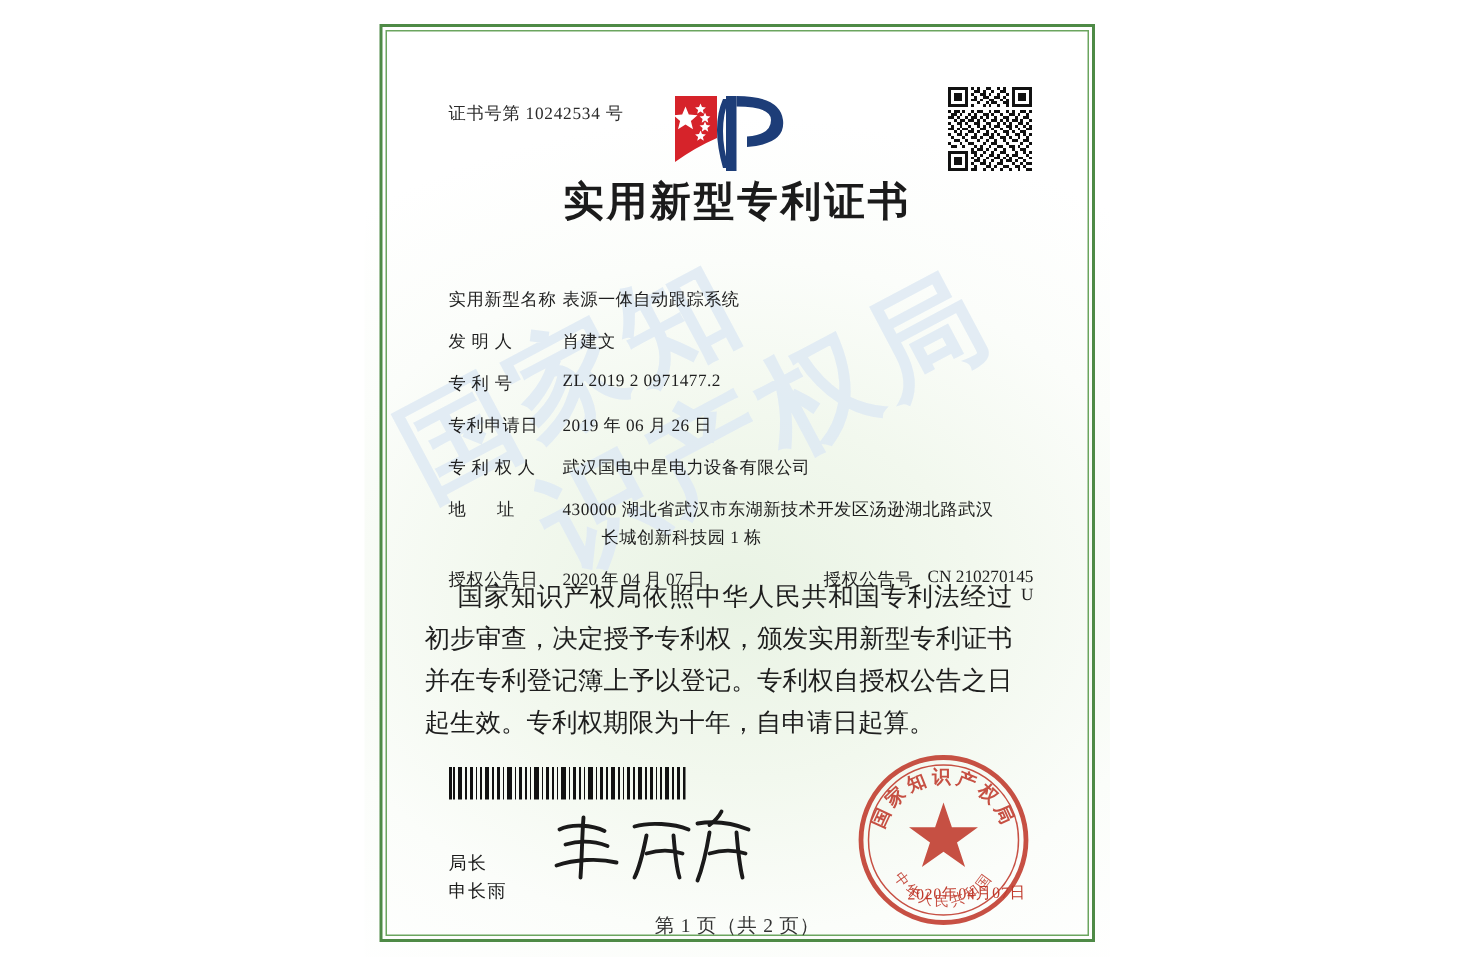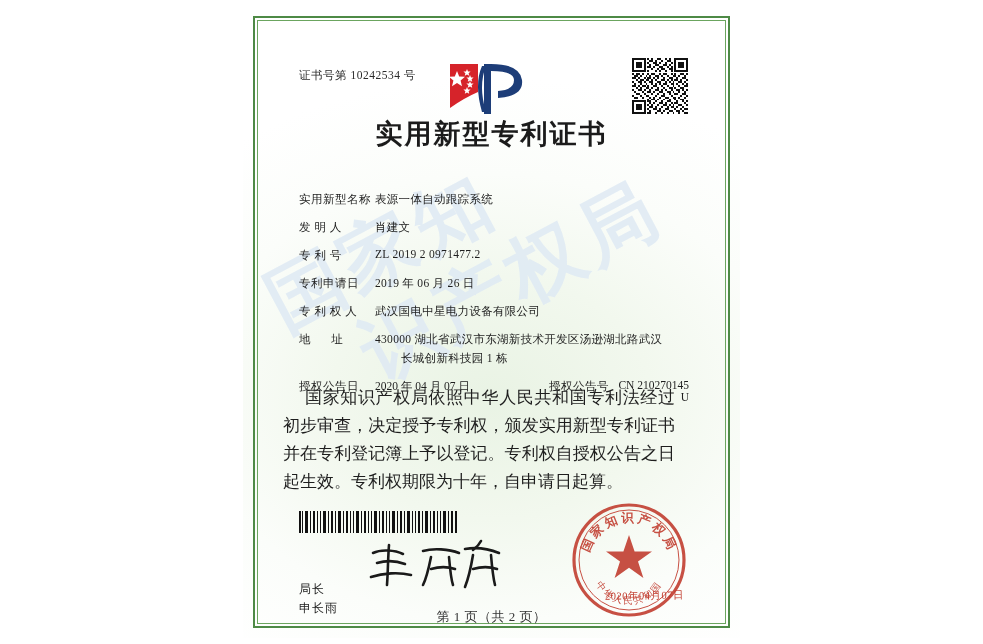--- a/index.html
+++ b/index.html
@@ -174,21 +174,21 @@
     left: 56px;
     top: 505px;
     width: 158px;
     height: 22px;
   }
 
   
   .sig-labels {
     position: absolute;
     left: 56px;
-    top: 574px;
+    top: 560px;
     font-size: 12px;
     line-height: 1.55;
     color: #1b1b1b;
     letter-spacing: 1px;
   }
   .signature {
     position: absolute;
     left: 118px;
     top: 533px;
     width: 150px;

